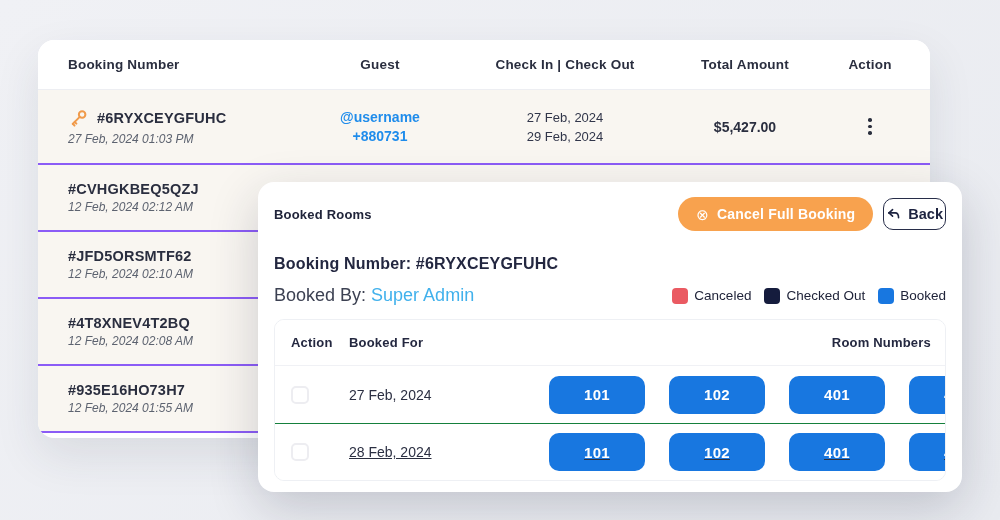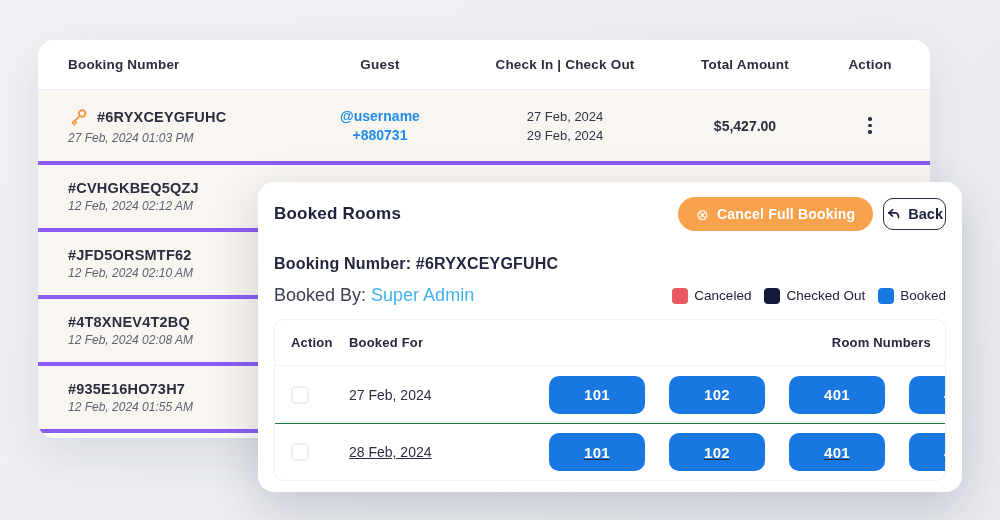--- a/index.html
+++ b/index.html
@@ -21,21 +21,21 @@
     height:50px; align-items:center; background:#fff;
     border-bottom:1px solid #edeef2;
     font-weight:bold; font-size:13.5px; color:#2a2e3f; letter-spacing:0.2px;
   }
   .tbl-header .c1 { padding-left:30px; text-align:left; }
   .tbl-header div { text-align:center; }
   .tbl-header .c5 { text-align:center; }
   .tbl-body { background:#f9f6f1; }
   .trow {
     display:grid; grid-template-columns:272px 140px 230px 130px 120px;
-    align-items:center; border-bottom:4px solid #8b5cf6; background:#f9f6f1;
+    align-items:center; border-bottom:2px solid #8b5cf6; background:#f9f6f1;
   }
   .trow.r1 { height:75px; }
   .trow.rn { height:67px; }
   .cell-booking { padding-left:30px; }
   .bk-line { display:flex; align-items:center; gap:8px; }
   .bk-num { font-weight:bold; font-size:14.5px; color:#2a2e3f; letter-spacing:0.2px; }
   .bk-date { font-style:italic; font-size:12px; color:#5d6370; margin-top:3px; }
   .cell-guest { text-align:center; font-weight:bold; font-size:14px; color:#1f8ceb; line-height:19px; }
   .cell-check { text-align:center; font-size:13px; color:#31364a; font-weight:500; line-height:19px; }
   .cell-amount { text-align:center; font-size:14px; font-weight:bold; color:#2a2e3f; }
@@ -44,21 +44,21 @@
   .kebab i { width:3.5px; height:3.5px; border-radius:50%; background:#2b2f3e; }
 
   
   .modal {
     position:absolute; left:258px; top:182px; width:704px; height:310px;
     background:#ffffff; border-radius:16px;
     box-shadow:0 16px 50px rgba(30,35,60,0.20);
     padding:15px 16px 16px 16px;
   }
   .modal-head { display:flex; align-items:center; justify-content:space-between; }
-  .modal-title { font-size:17px; font-weight:600; color:#20243a; letter-spacing:0.2px; }
+  .modal-title { font-size:13px; font-weight:600; color:#20243a; letter-spacing:0.2px; }
   .head-btns { display:flex; align-items:center; gap:10px; }
   .btn-cancel {
     display:flex; align-items:center; gap:8px; height:34px; padding:0 18px;
     background:#f8a24e; color:#fff; border:none; border-radius:18px;
     font-size:14px; font-weight:bold; letter-spacing:0.2px; cursor:pointer;
     font-family:inherit;
   }
   .btn-cancel .x-icon { font-size:15px; line-height:1; font-weight:normal; }
   .btn-back {
     display:flex; align-items:center; gap:7px; height:32px; padding:0 2px;

